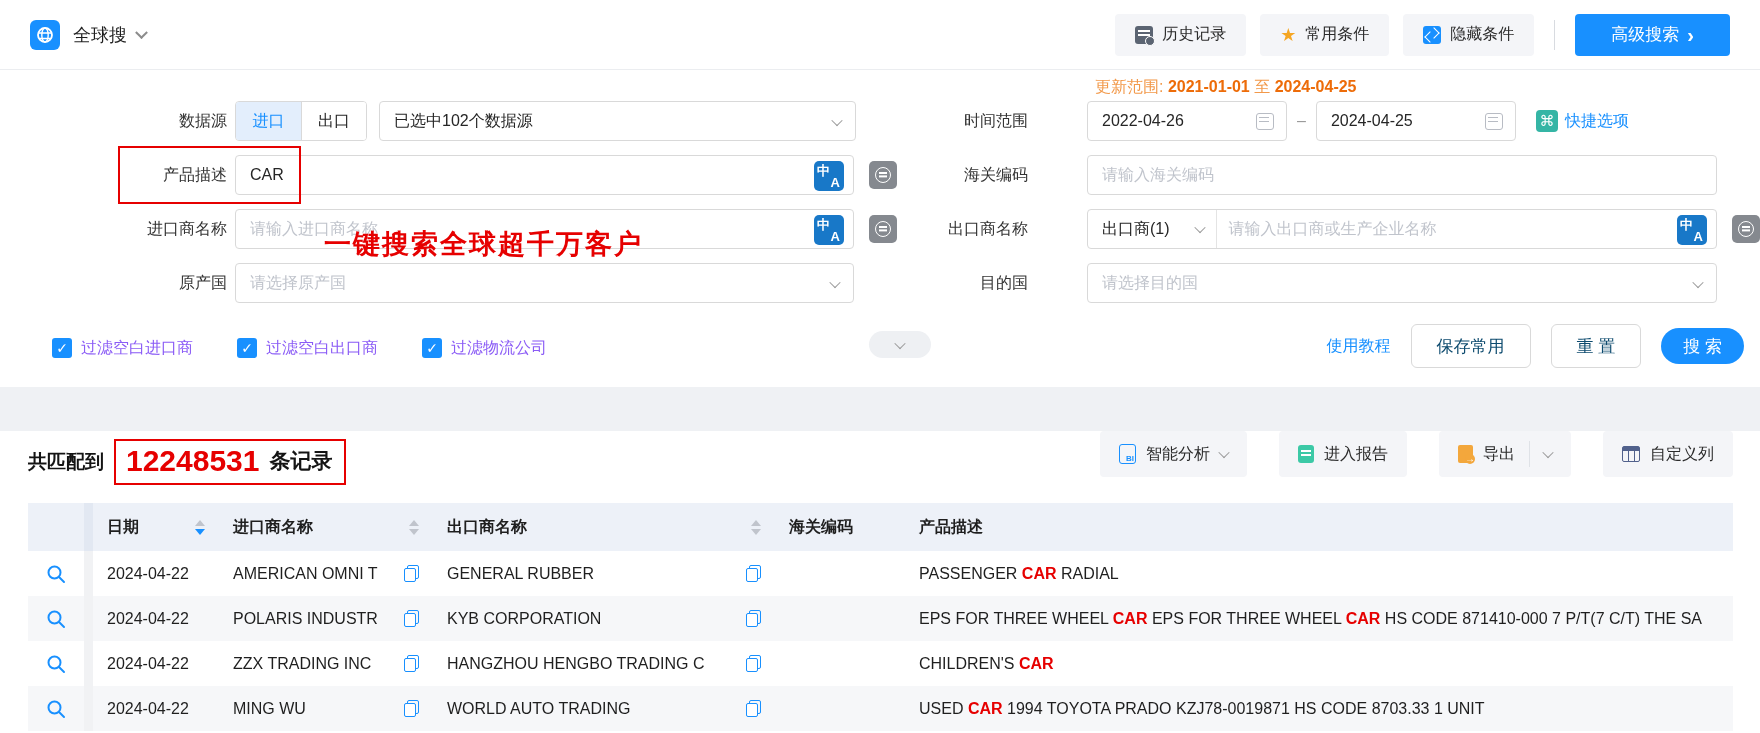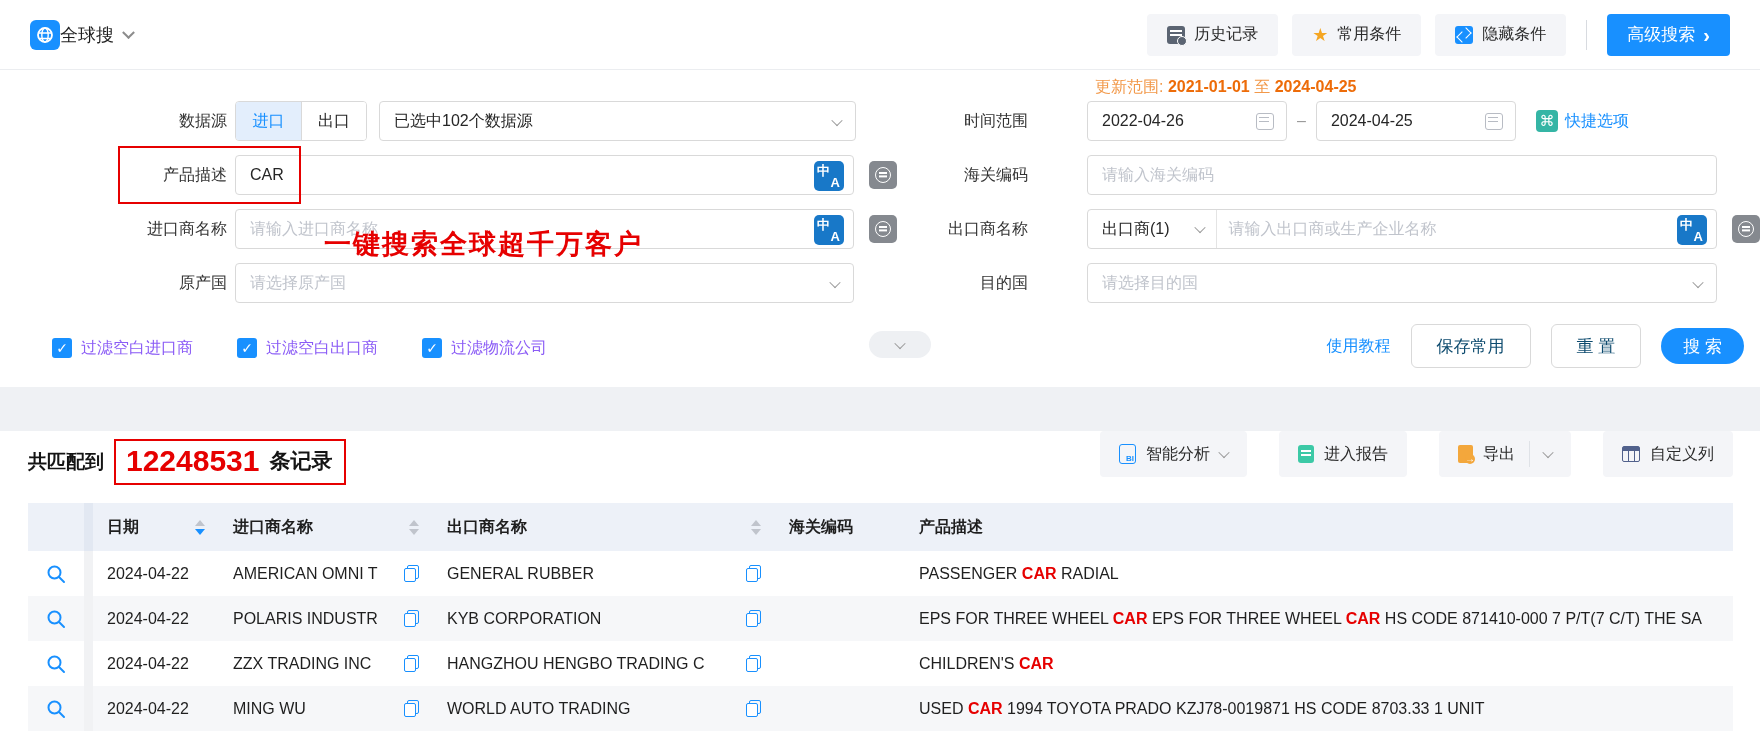--- a/index.html
+++ b/index.html
@@ -4,30 +4,30 @@
 <style>
   * { margin:0; padding:0; box-sizing:border-box; }
   html,body { width:1760px; height:733px; }
   body { font-family:"Liberation Sans","DejaVu Sans",sans-serif; background:#fff; color:#262626; overflow:hidden; }
   #page { position:relative; width:1760px; height:733px; background:#fff; overflow:hidden; }
 
   
   .topbar { position:absolute; left:0; top:0; width:1760px; height:70px; background:#fff;
             border-bottom:1px solid #ebedf0; display:flex; align-items:center; padding:0 30px; }
   .logo { width:30px; height:30px; background:#1890ff; border-radius:6px; display:flex; align-items:center; justify-content:center; }
-  .app-name { font-size:18px; color:#1f1f1f; }
+  .app-name { font-size:18px; color:#1f1f1f; margin-left:13px; }
   .tb-chev { margin-left:10px; }
   .chev { display:inline-block; width:9px; height:9px; border-right:2px solid #8c8c8c; border-bottom:2px solid #8c8c8c;
           transform:rotate(45deg) translate(-2px,-2px); }
   .tb-right { margin-left:auto; display:flex; align-items:center; gap:14px; }
   .tb-btn { height:42px; background:#f4f5f8; border-radius:4px; display:flex; align-items:center; gap:9px;
             padding:0 20px; font-size:16px; color:#2b2b2b; cursor:pointer; }
   .tb-div { width:1px; height:30px; background:#d8dbe0; margin:0 6px; }
   .btn-primary { height:42px; background:#1890ff; color:#fff; border-radius:4px; display:flex; align-items:center;
-                 gap:8px; padding:0 20px; font-size:17px; cursor:pointer; }
+                 gap:8px; padding:0 36px; font-size:17px; cursor:pointer; }
   .hist-ic { width:18px; height:18px; background:#5b6472; border-radius:3px; position:relative; }
   .hist-ic::before { content:""; position:absolute; left:3px; top:4px; width:12px; height:2px; background:#fff; box-shadow:0 4px 0 #fff; }
   .hist-ic::after { content:""; position:absolute; right:-2px; bottom:-2px; width:8px; height:8px; border-radius:50%;
                     background:#5b6472; border:1.5px solid #fff; }
   .star-ic { color:#f5a623; font-size:18px; line-height:1; }
   .hide-ic { width:18px; height:18px; background:#1890ff; border-radius:3px; position:relative; }
   .hide-ic::before, .hide-ic::after { content:""; position:absolute; width:7px; height:7px; border-left:1.6px solid #fff; border-top:1.6px solid #fff; }
   .hide-ic::before { right:3px; top:3px; transform:rotate(135deg); }
   .hide-ic::after { left:3px; bottom:3px; transform:rotate(-45deg); }
   .arrow-r { font-size:20px; line-height:1; font-weight:700; }

